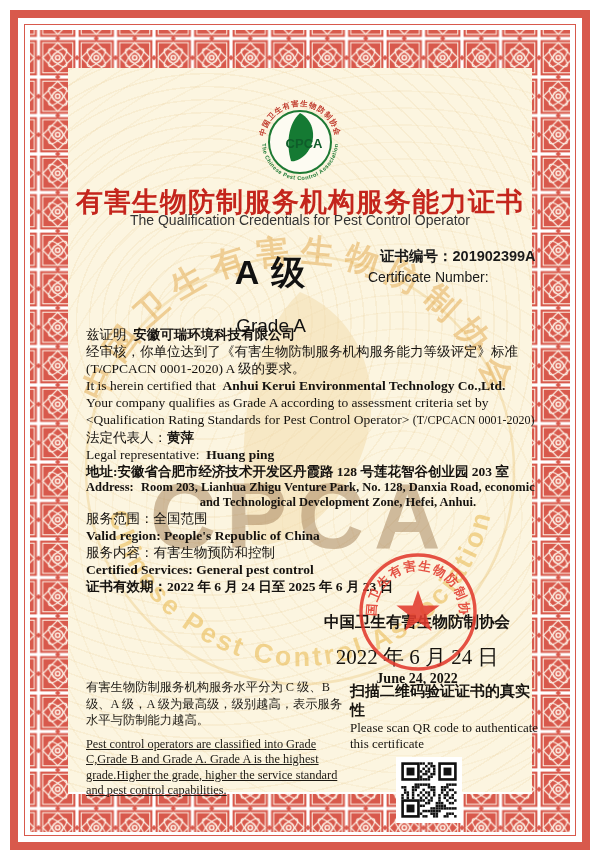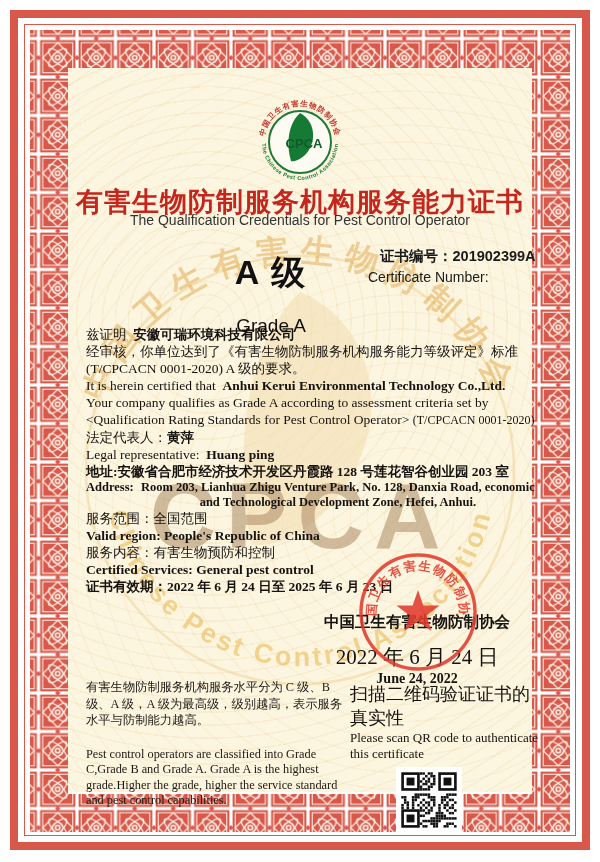--- a/index.html
+++ b/index.html
@@ -31,23 +31,23 @@
   .b{font-weight:bold;}
   .addr-en{display:flex;font-size:12.5px;line-height:15px;font-weight:bold;text-align:center;}
   .addr-en .lab{white-space:nowrap;margin-right:4px;font-weight:bold;}
   .issuer{position:absolute;left:283px;top:612px;width:268px;text-align:center;color:#16130f;}
   .issuer .name{font-size:15.5px;font-weight:bold;font-family:"Liberation Serif",serif;}
   .issuer .dzh{font-size:21px;font-weight:normal;margin-top:10px;}
   .issuer .den{font-size:14px;font-weight:bold;font-family:"Liberation Serif",serif;}
   .stamp{position:absolute;left:356px;top:550px;opacity:0.88;}
   .footnote{position:absolute;left:86px;top:679px;width:262px;color:#1c1914;}
   .footnote .zh{font-size:12.3px;line-height:16.5px;}
-  .footnote .en{font-size:12.3px;line-height:15.5px;margin-top:18px;font-family:"Liberation Serif",serif;}
+  .footnote .en{font-size:12.3px;line-height:15.5px;margin-top:8px;font-family:"Liberation Serif",serif;text-decoration:underline;}
   .qrblock{position:absolute;left:350px;top:682px;width:192px;color:#16130f;}
-  .qrblock .czh{font-size:18px;font-weight:normal;}
+  .qrblock .czh{font-size:15px;font-weight:bold;}
   .qrblock .cen{font-size:13px;line-height:15.5px;font-family:"Liberation Serif",serif;}
   .qr{margin:6px 0 0 46px;}
 </style>
 </head>
 <body>
 
 <div class="page">
 
   <div class="band"></div>
   <div class="thinline"></div>

